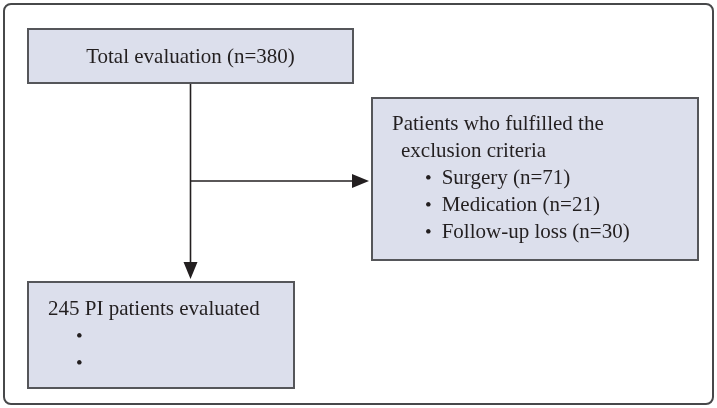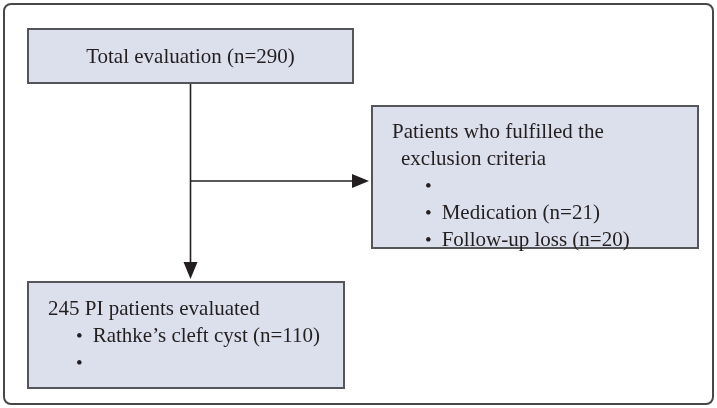--- a/index.html
+++ b/index.html
@@ -27,27 +27,27 @@
   }
   .node-total {
     left: 22px; top: 23px;
     width: 327px; height: 56px;
     display: flex;
     align-items: center;
     justify-content: center;
     text-align: center;
   }
   .node-excluded {
-    left: 366px; top: 100px;
-    width: 328px; height: 144px;
+    left: 366px; top: 92px;
+    width: 328px; height: 164px;
     padding: 11px 12px 10px 19px;
   }
   .node-evaluated {
     left: 22px; top: 276px;
-    width: 318px; height: 108px;
+    width: 268px; height: 108px;
     padding: 12px 16px 10px 19px;
   }
   .hang-title {
     padding-left: 9px;
     text-indent: -9px;
   }
   ul.bullets { list-style: none; }
   .node-excluded ul.bullets { padding-left: 33px; }
   .node-evaluated ul.bullets { padding-left: 28px; }
   ul.bullets li {
@@ -73,46 +73,46 @@
       <line x1="185.5" y1="79" x2="185.5" y2="259" stroke-width="1.6"></line>
       <polygon points="178.5,257 192.5,257 185.5,274" stroke="none"></polygon>
     </g>
     <g stroke="#231f20" fill="#231f20">
       <line x1="185.5" y1="176" x2="349" y2="176" stroke-width="1.6"></line>
       <polygon points="347,169 347,183 364,176" stroke="none"></polygon>
     </g>
   </svg>
 
   <div class="node node-total">
-    <span>Total evaluation (n=290)</span>
+    <span>Total evaluation (n=380)</span>
   </div>
 
   <div class="node node-excluded">
     <div class="hang-title">Patients who fulfilled the exclusion criteria</div>
     <ul class="bullets">
       <li>
         <span class="bullet-dot">•</span>
+        <span>Surgery (n=71)</span>
       </li>
       <li>
         <span class="bullet-dot">•</span>
         <span>Medication (n=21)</span>
       </li>
       <li>
         <span class="bullet-dot">•</span>
-        <span>Follow-up loss (n=20)</span>
+        <span>Follow-up loss (n=30)</span>
       </li>
     </ul>
   </div>
 
   <div class="node node-evaluated">
     <div>245 PI patients evaluated</div>
     <ul class="bullets">
       <li>
         <span class="bullet-dot">•</span>
-        <span>Rathke’s cleft cyst (n=110)</span>
       </li>
       <li>
         <span class="bullet-dot">•</span>
       </li>
     </ul>
   </div>
 
 </div>
 
 </body></html>

